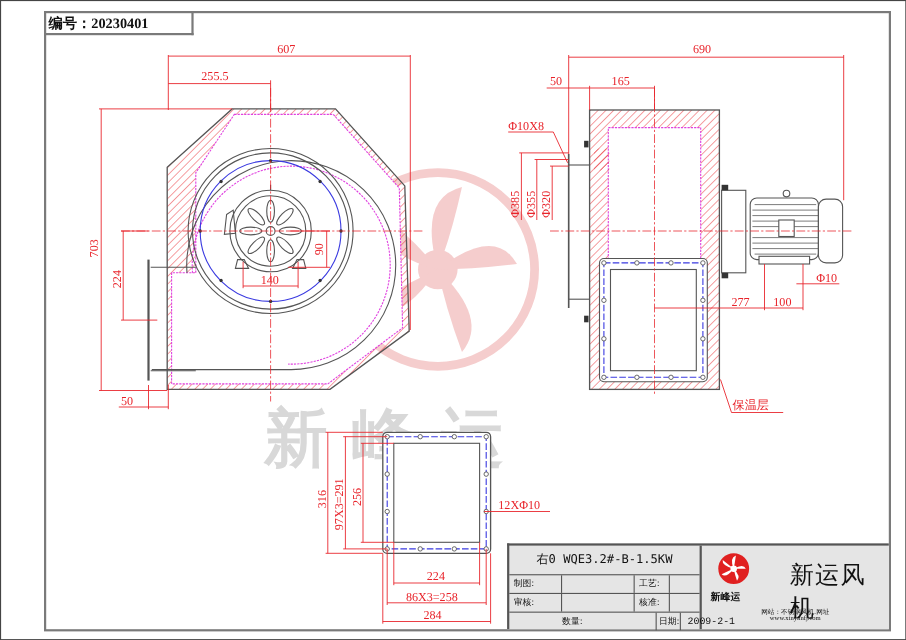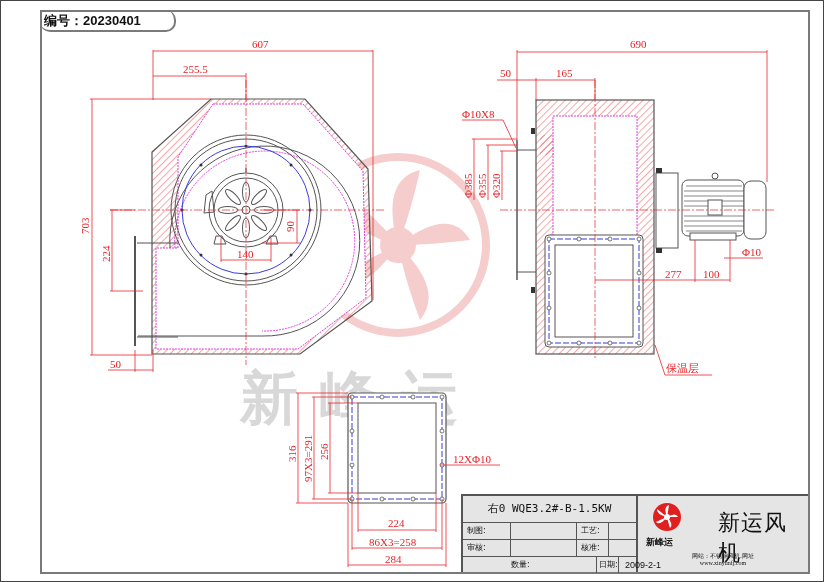--- a/index.html
+++ b/index.html
@@ -1,19 +1,19 @@
 <!DOCTYPE html>
 <html><head>
 <meta charset="utf-8">
 <style>
   html,body{margin:0;padding:0;background:#fff;}
   body{width:824px;height:582px;position:relative;overflow:hidden;font-family:"DejaVu Sans",sans-serif;}
   .outer{position:absolute;left:0;top:0;width:822px;height:580px;border:1px solid #444;}
   .frame{position:absolute;left:40px;top:10px;width:766px;height:560px;border:2px solid #7a7a7a;border-top-width:2px;}
-  .idbox{position:absolute;left:40px;top:10px;width:136px;height:22px;border-right:2px solid #7a7a7a;border-bottom:2px solid #7a7a7a;font-family:Liberation Sans, sans-serif;font-size:13px;font-weight:bold;color:#111;line-height:22px;padding-left:4px;box-sizing:border-box;border-radius:10px;}
+  .idbox{position:absolute;left:40px;top:10px;width:136px;height:22px;border-right:2px solid #7a7a7a;border-bottom:2px solid #7a7a7a;font-family:Liberation Serif, serif;font-size:13px;font-weight:bold;color:#111;line-height:22px;padding-left:4px;box-sizing:border-box;}
   svg.draw{position:absolute;left:0;top:0;}
   .dim{font-family:"Liberation Serif",serif;font-size:11px;fill:#e8232a;}
   .wm{font-family:"DejaVu Sans",sans-serif;font-weight:bold;}
   .tb{position:absolute;left:461px;top:494px;width:345px;height:76px;border-left:2px solid #555;border-top:2px solid #555;background:#e5e5e5;font-family:"DejaVu Sans",sans-serif;}
   .tb-left{position:absolute;left:0;top:0;width:173px;height:76px;border-right:2px solid #555;}
   .tb-model{position:absolute;left:0;top:0;width:173px;height:26px;border-bottom:1px solid #555;text-align:center;line-height:26px;font-family:"DejaVu Sans Mono",monospace;font-size:11px;color:#111;}
   .tb-row{position:absolute;left:0;width:173px;height:16px;border-bottom:1px solid #555;font-size:8px;color:#111;}
   .tb-row:last-child{border-bottom:none;margin-left:44px;}
   .cell{position:absolute;top:0;height:16px;line-height:16px;border-right:1px solid #555;box-sizing:border-box;padding-left:4px;}
   .tb-right{position:absolute;left:175px;top:0;width:170px;height:76px;}
@@ -272,21 +272,21 @@
     </div>
     <div class="tb-row" style="top:44px">
       <span class="cell" style="left:0;width:48px">审核:</span>
       <span class="cell" style="left:48px;width:66px"></span>
       <span class="cell" style="left:114px;width:32px">核准:</span>
       <span class="cell" style="left:146px;width:27px;border-right:none"></span>
     </div>
     <div class="tb-row" style="top:61px;border-bottom:none">
       <span class="cell" style="left:0;width:90px">数量:</span>
       <span class="cell" style="left:88px;width:24px">日期:</span>
-      <span class="cell" style="left:114px;width:59px;border-right:none;font-size:9px;font-family:Liberation Sans, sans-serif">2009-2-1</span>
+      <span class="cell" style="left:114px;width:59px;border-right:none;font-size:9px;font-family:Liberation Mono, monospace">2009-2-1</span>
     </div>
   </div>
   <div class="tb-right">
     <svg style="position:absolute;left:14px;top:6px" width="30" height="30" viewBox="0 0 30 30">
       <circle cx="15" cy="15" r="14" fill="#e02020"></circle>
       <circle cx="15" cy="15" r="3" fill="#fff"></circle>
       <path d="M15 15 Q11 5 17 3 Q16 10 15 15Z" fill="#fff"></path>
       <path d="M15 15 Q24 10 26 15 Q20 15 15 15Z" fill="#fff"></path>
       <path d="M15 15 Q22 22 18 26 Q16 20 15 15Z" fill="#fff"></path>
       <path d="M15 15 Q8 24 4 20 Q10 17 15 15Z" fill="#fff"></path>

